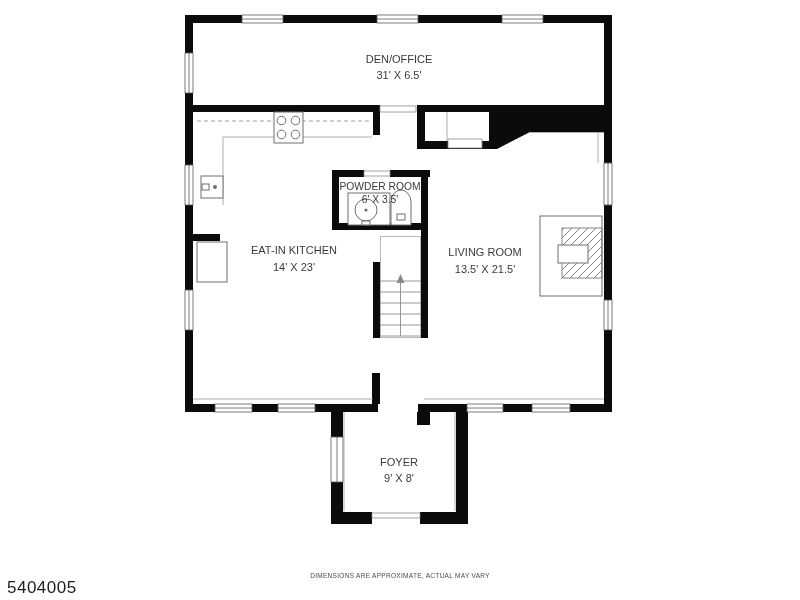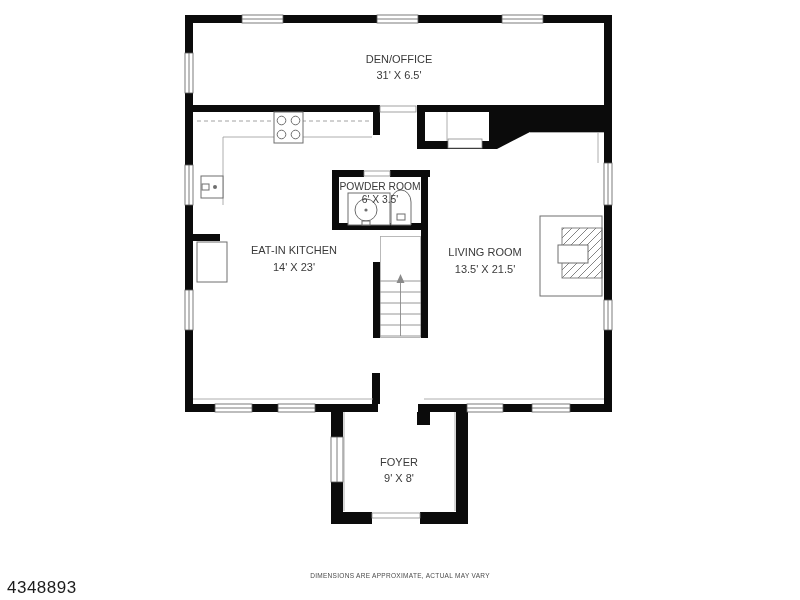--- a/index.html
+++ b/index.html
@@ -216,16 +216,16 @@
       <text class="room-name" x="485" y="256">LIVING ROOM</text>
       <text class="room-dims" x="485" y="273">13.5' X 21.5'</text>
     </g>
     <g>
       <text class="room-name" x="399" y="466">FOYER</text>
       <text class="room-dims" x="399" y="482">9' X 8'</text>
     </g>
   </g>
 </svg>
 
-<div class="listing-id">4348893</div>
+<div class="listing-id">5404005</div>
 <div class="disclaimer">DIMENSIONS ARE APPROXIMATE, ACTUAL MAY VARY</div>
 
 </div>
 
 </body></html>

